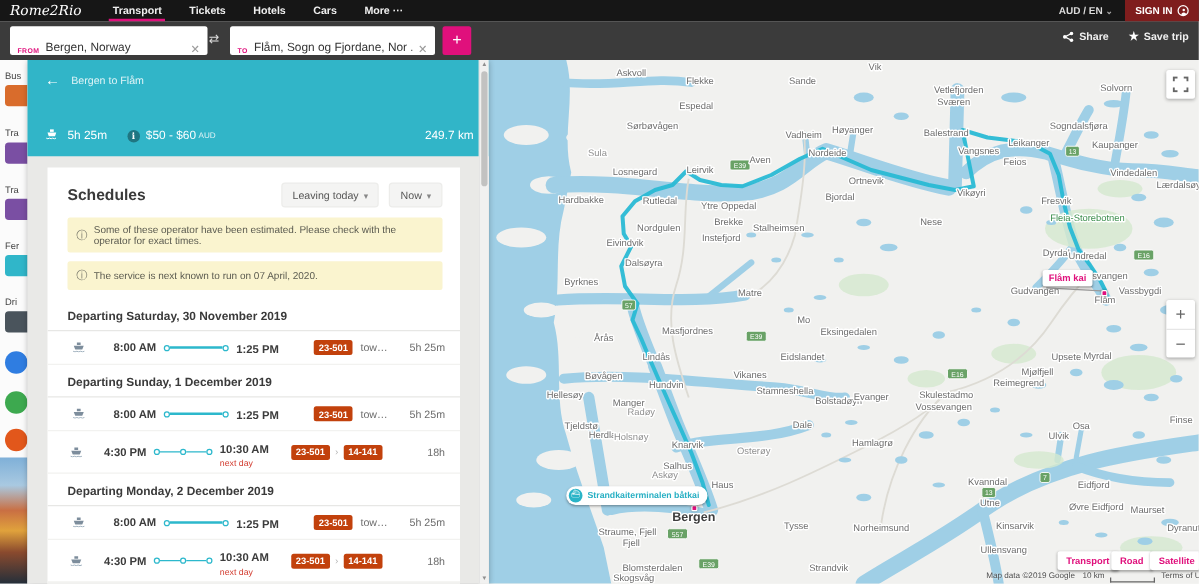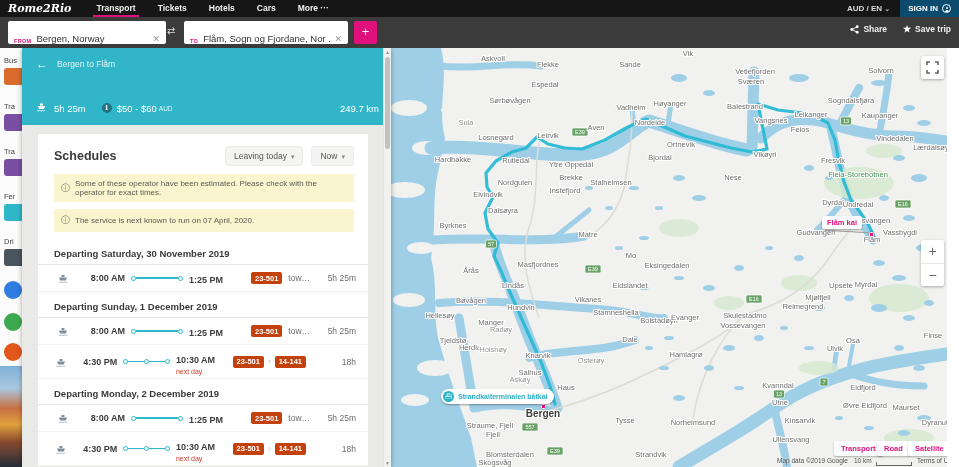--- a/index.html
+++ b/index.html
@@ -1,27 +1,27 @@
 <!DOCTYPE html>
 <html><head>
 <meta charset="utf-8">
 <style>
   * { margin:0; padding:0; box-sizing:border-box; }
   html,body { width:959px; height:467px; overflow:hidden; font-family:"Liberation Sans", sans-serif; background:#fff; }
 
   
   .nav { position:absolute; left:0; top:0; width:959px; height:17px; background:#161616; display:flex; align-items:stretch; z-index:40; }
-  .nav-logo { color:#fff; font-family:"DejaVu Serif", serif; font-style:italic; font-weight:bold; font-size:11px; line-height:17px; padding:0 14px 0 8px; }
+  .nav-logo { color:#fff; font-family:"DejaVu Serif", serif; font-style:italic; font-weight:normal; font-size:11px; line-height:17px; padding:0 14px 0 8px; }
   .nav-items { display:flex; }
   .nav-item { color:#f0f0f0; font-size:8.5px; font-weight:bold; line-height:17px; padding:0 11px; position:relative; cursor:pointer; }
   .nav-item.active::after { content:""; position:absolute; left:8px; right:8px; bottom:0; height:2px; background:#e0107c; }
   .nav-right { margin-left:auto; display:flex; align-items:stretch; }
   .nav-cur { color:#ddd; font-size:8px; font-weight:bold; line-height:17px; padding:0 10px; }
   .nav-cur .car { font-size:7px; color:#aaa; }
-  .nav-signin { background:#0c4a6e; color:#fff; font-size:8px; font-weight:bold; line-height:17px; padding:0 8px; display:flex; align-items:center; gap:4px; }
+  .nav-signin { background:#7f1d1d; color:#fff; font-size:8px; font-weight:bold; line-height:17px; padding:0 8px; display:flex; align-items:center; gap:4px; }
   .person-ic { width:9px; height:9px; border:1px solid #fff; border-radius:50%; position:relative; display:inline-block; }
   .person-ic::before { content:""; position:absolute; left:2.5px; top:1.5px; width:2px; height:2px; border-radius:50%; background:#fff; }
   .person-ic::after { content:""; position:absolute; left:1.5px; top:4.5px; width:4px; height:2px; border-radius:2px 2px 0 0; background:#fff; }
 
   
   .searchbar { position:absolute; left:0; top:17px; width:959px; height:31px; background:#3b3b3b; z-index:39; }
   .field { position:absolute; top:4px; height:23px; background:#fff; border-radius:2px; display:flex; align-items:flex-end; padding:0 6px; }
   .field .tag { color:#e0107c; font-size:5.5px; font-weight:bold; margin-right:5px; letter-spacing:.3px; }
   .field .val { color:#333; font-size:9.5px; flex:1; white-space:nowrap; overflow:hidden; }
   .field .x { color:#9b9b9b; font-size:9px; margin-left:4px; cursor:pointer; }
@@ -82,21 +82,21 @@
   .dur { width:44px; text-align:right; font-size:8.5px; color:#6c6c6c; flex:none; }
   .showmore { background:#f7f7f5; border-top:1px solid #ececea; text-align:center; padding:7px 0; color:#8a8a8a; font-size:7.5px; font-weight:bold; letter-spacing:.5px; cursor:pointer; }
 
   
   .pscroll { position:absolute; right:0; top:0; width:8px; height:100%; background:#f1f1f0; border-left:1px solid #e4e4e4; }
   .pscroll .arr-t, .pscroll .arr-b { position:absolute; left:0; width:100%; text-align:center; color:#8f8f8f; font-size:5px; }
   .pscroll .arr-t { top:1px; } .pscroll .arr-b { bottom:1px; }
   .pthumb { position:absolute; left:1px; top:9px; width:5px; height:92px; background:#c2c2c1; border-radius:3px; }
 
   
-  .map { position:absolute; left:379px; top:48px; width:568px; height:419px; background:#f1f1ef; overflow:hidden; z-index:10; }
+  .map { position:absolute; left:391px; top:48px; width:568px; height:419px; background:#f1f1ef; overflow:hidden; z-index:10; }
   .map svg { position:absolute; left:0; top:0; }
   .map text { font-family:"Liberation Sans",sans-serif; }
 
   .mk-dot { position:absolute; width:5px; height:5px; background:#e0107c; border:1px solid #fff; border-radius:1.5px; box-shadow:0 0 2px rgba(0,0,0,.4); z-index:14; }
   .flam-box { position:absolute; left:443px; top:168px; background:#fff; border-radius:2px; box-shadow:0 1px 2px rgba(0,0,0,.35); color:#e0107c; font-size:7.5px; font-weight:bold; padding:2px 5px; z-index:15; cursor:pointer; }
   .flam-line { position:absolute; left:446px; top:183px; width:44px; height:1px; background:#9b9b9b; transform:rotate(3deg); z-index:13; }
   .strand-pill { position:absolute; left:62px; top:341px; height:15px; background:#fff; border-radius:8px; box-shadow:0 1px 2px rgba(0,0,0,.35); display:flex; align-items:center; padding:0 7px 0 2px; gap:4px; z-index:15; cursor:pointer; }
   .strand-ic { width:11px; height:11px; border-radius:50%; background:#2ab4c7; color:#fff; font-size:6px; text-align:center; line-height:11px; }
   .strand-txt { color:#29b0c4; font-size:7px; font-weight:bold; white-space:nowrap; }
   .strand-line { position:absolute; left:155px; top:350px; width:10px; height:1px; background:#9b9b9b; transform:rotate(40deg); z-index:13; }

